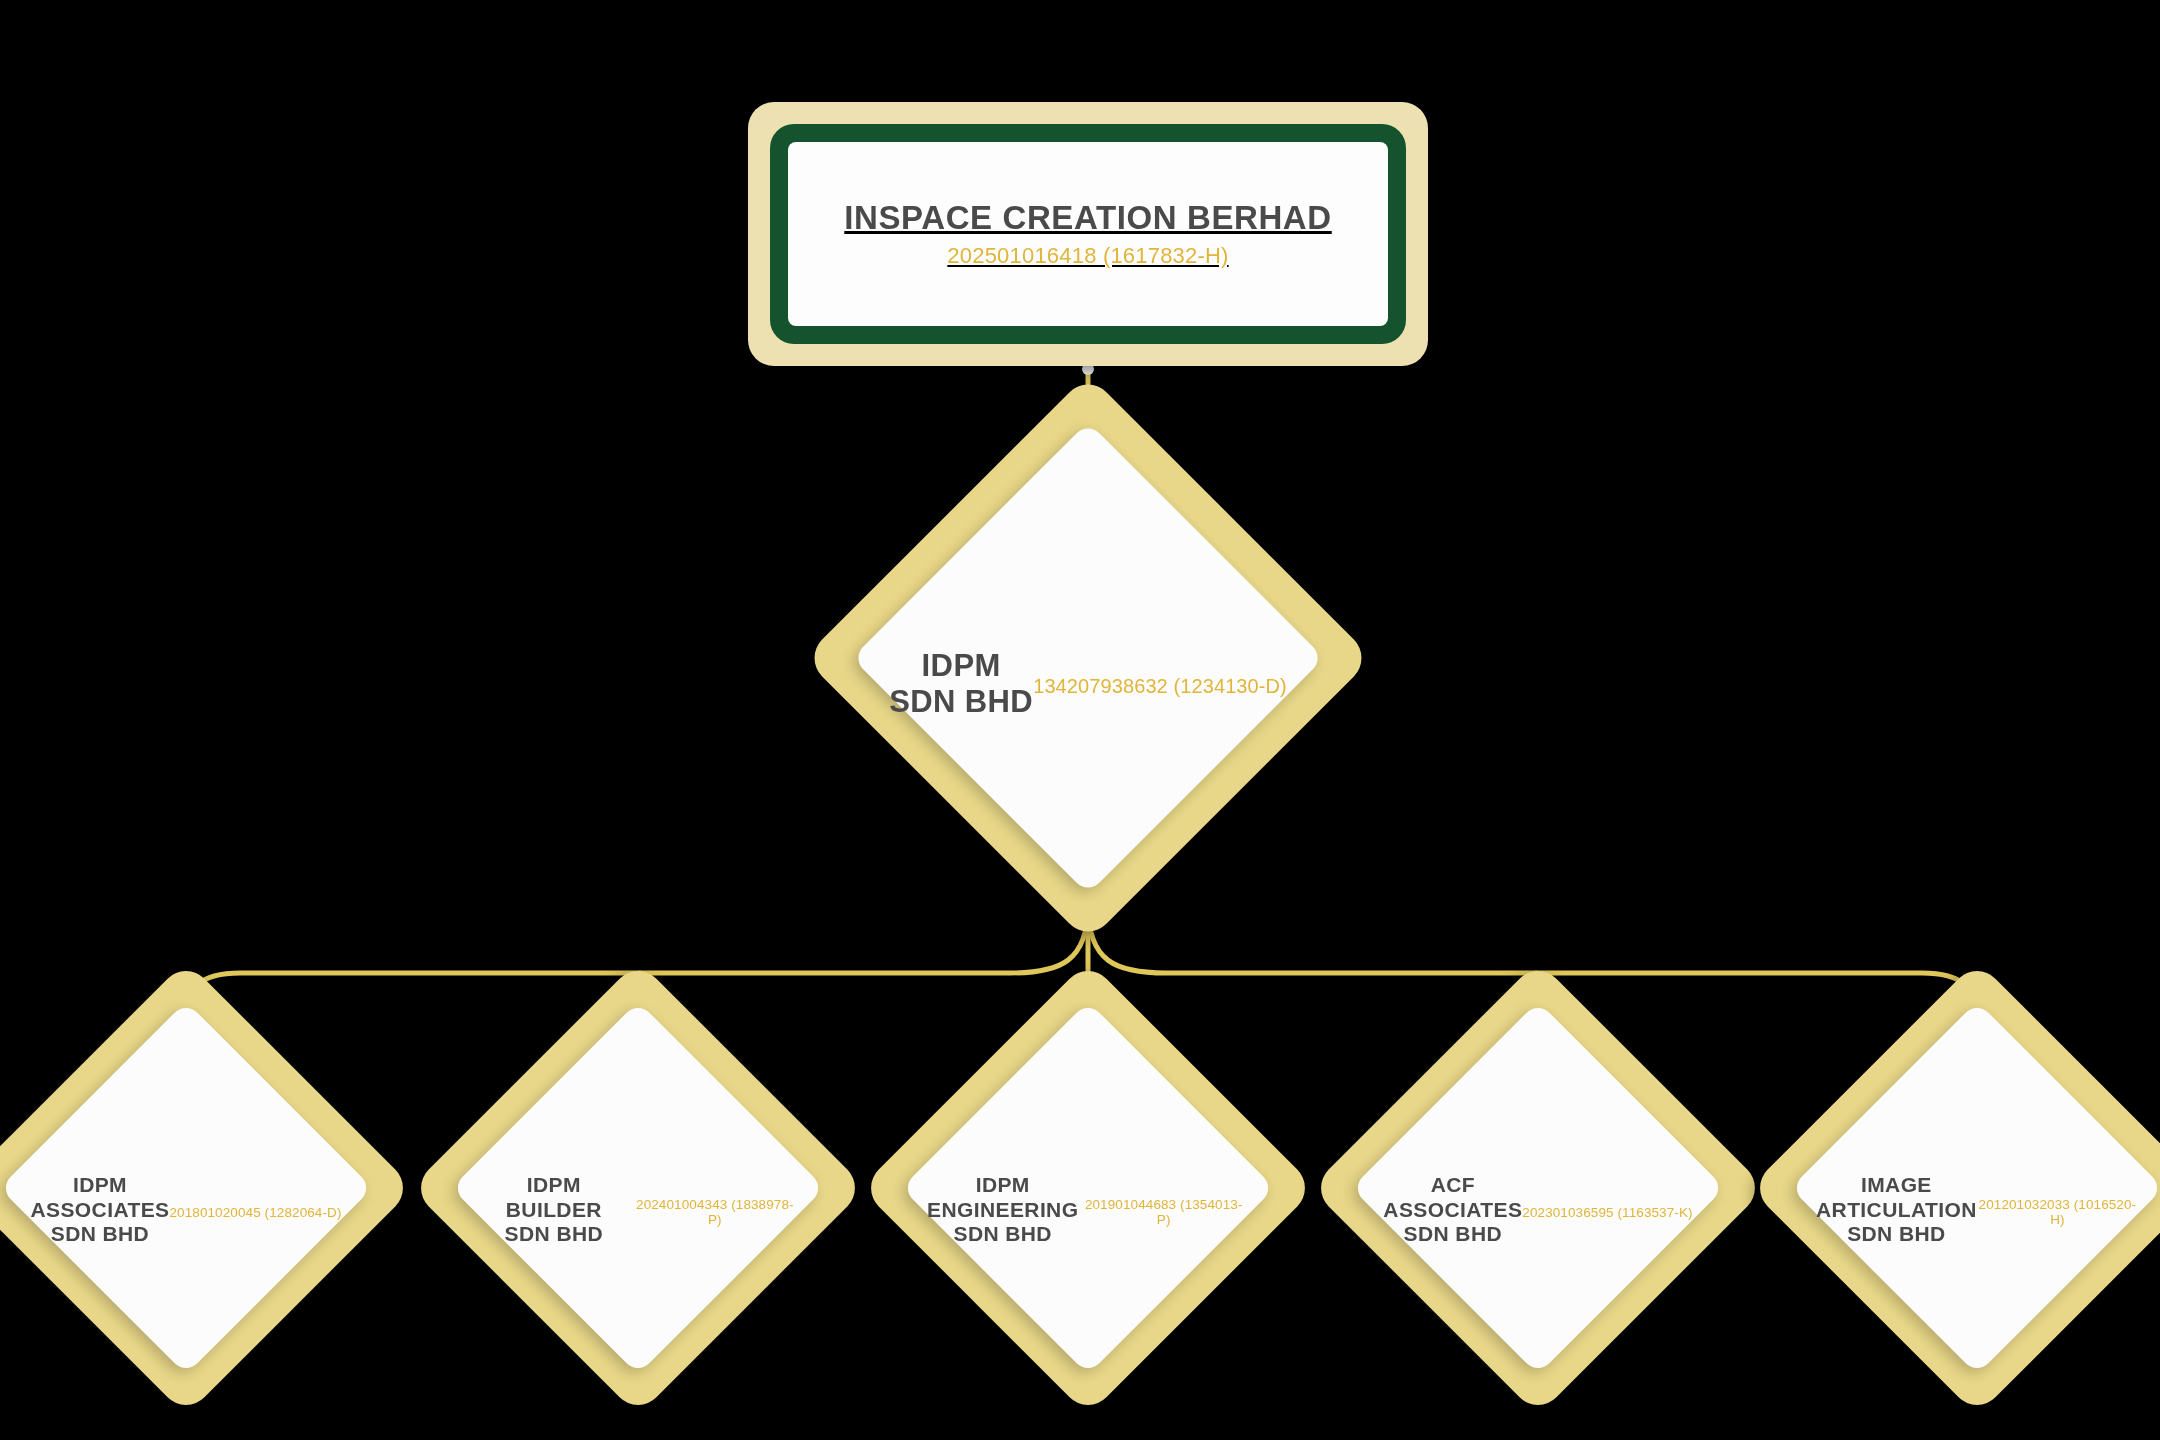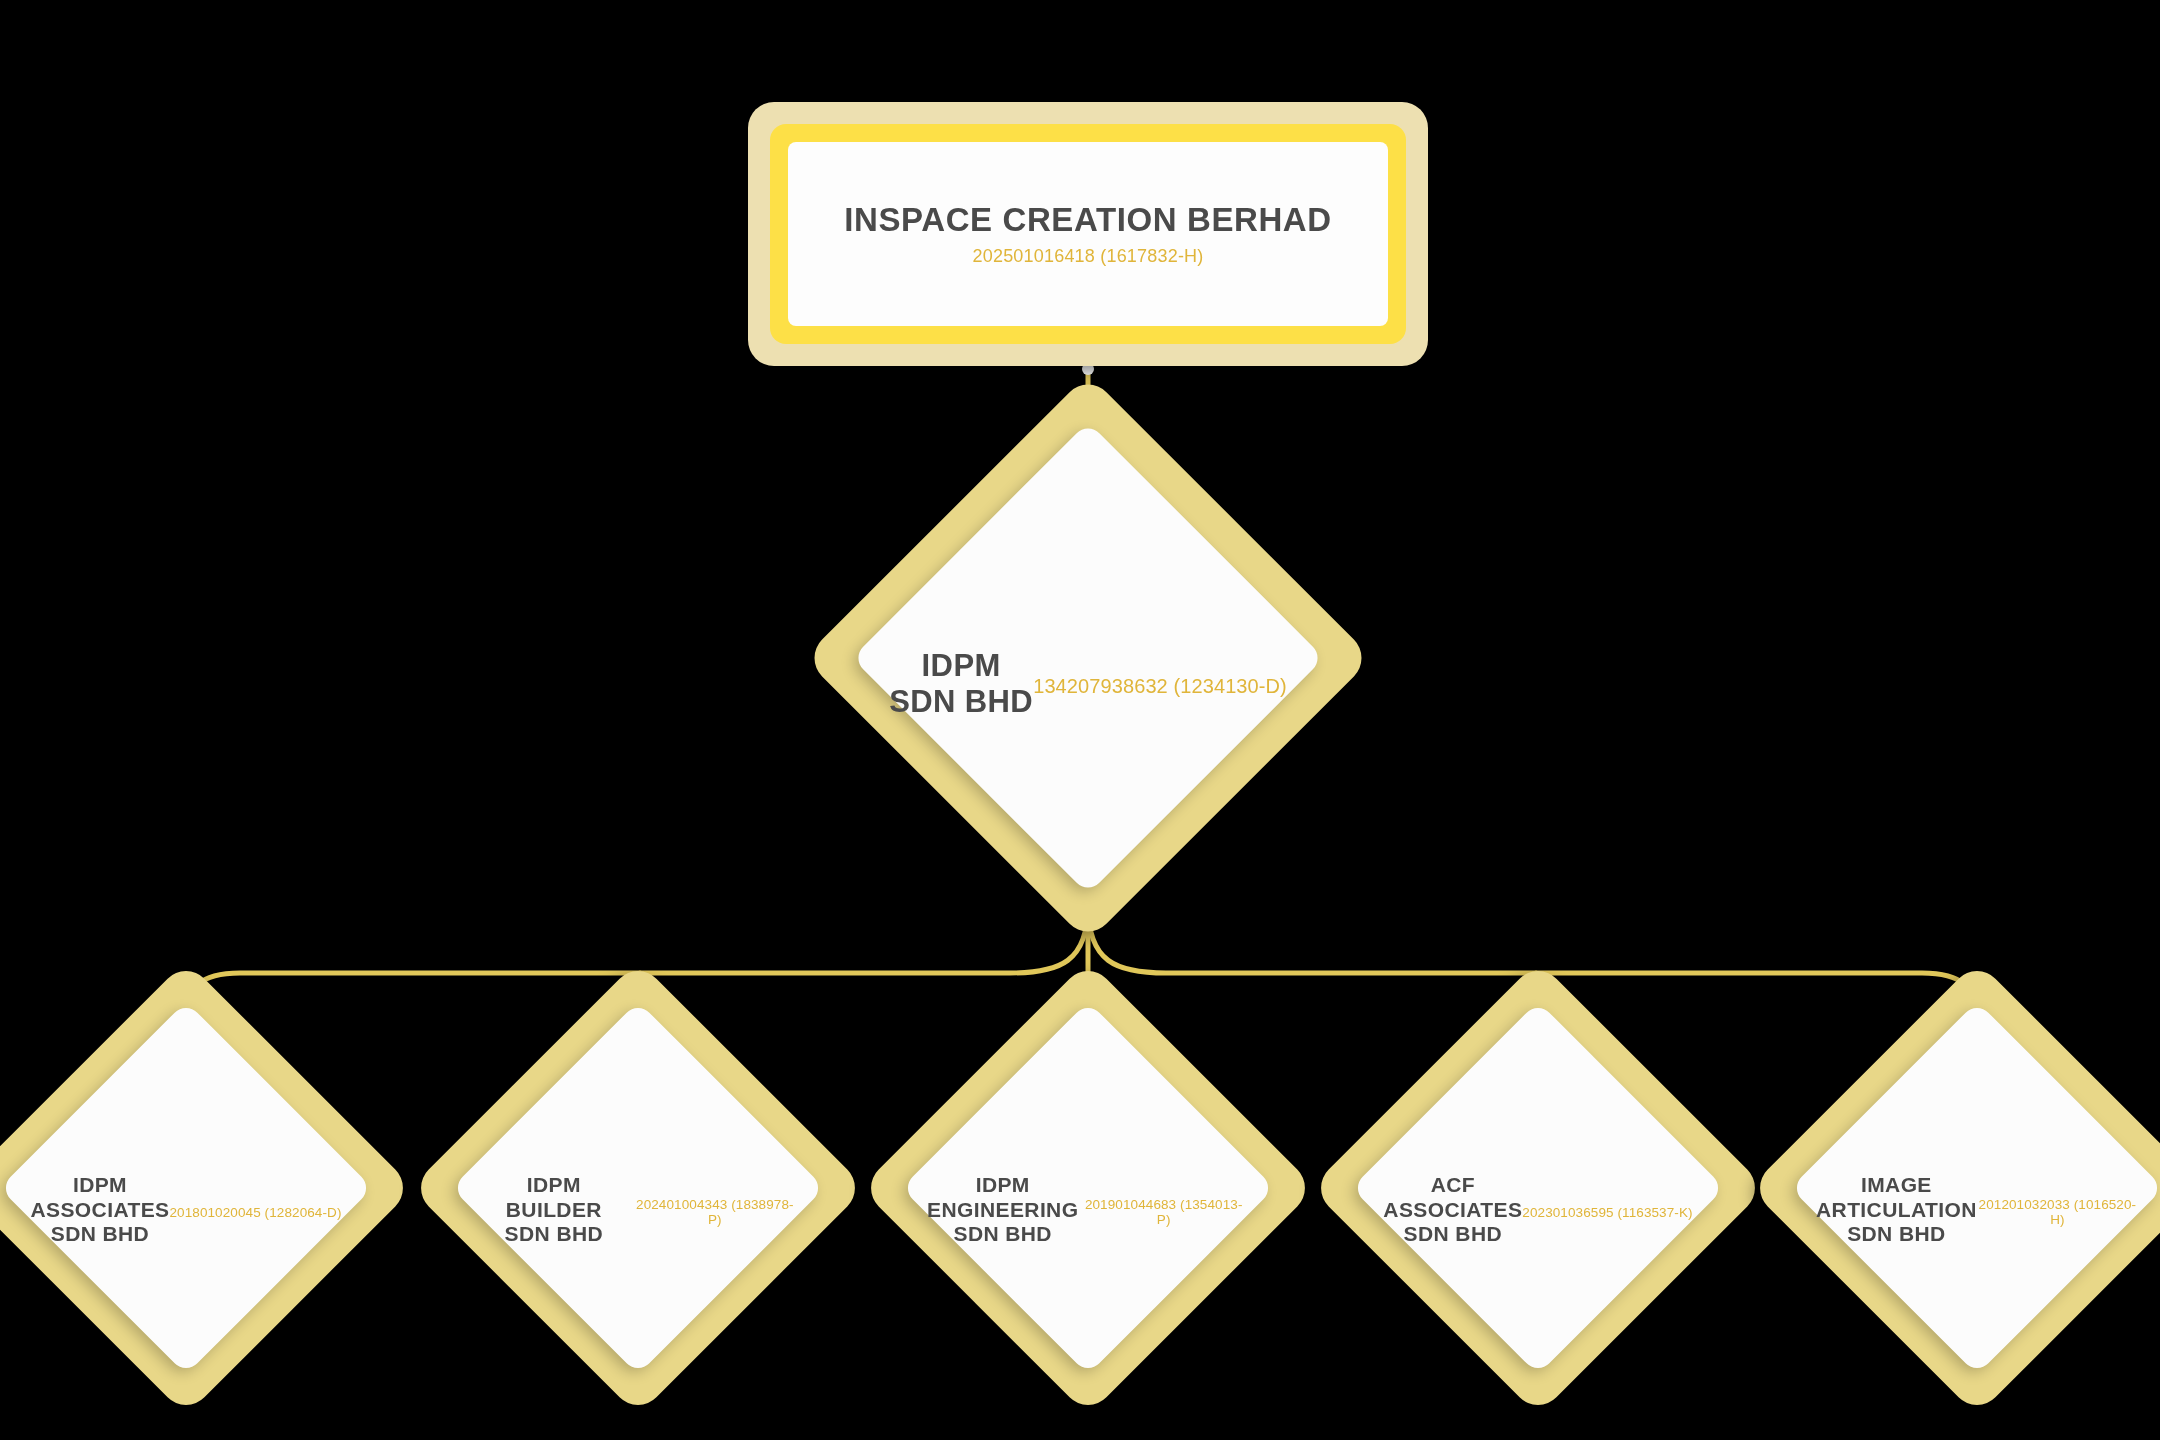--- a/index.html
+++ b/index.html
@@ -41,23 +41,24 @@
     box-sizing: border-box;
     border-radius: 26px;
     background: #EDE0B1;
     padding: 22px;
     box-shadow: 0 6px 14px rgba(0,0,0,0.45);
   }
   .root-inner {
     box-sizing: border-box;
     width: 100%;
     height: 100%;
-    border-radius: 16px;
-    background: #fde047;
+    border-radius: 24px;
+    background: #14532d;
     padding: 18px;
+    text-decoration: underline;
   }
   .root-face {
     box-sizing: border-box;
     width: 100%;
     height: 100%;
     border-radius: 8px;
     background: #FDFDFD;
     display: flex;
     flex-direction: column;
     align-items: center;
@@ -66,21 +67,21 @@
   .root-title {
     font-size: 33px;
     font-weight: bold;
     letter-spacing: 0.6px;
     color: #4A4A4A;
     text-align: center;
     line-height: 1.15;
   }
   .root-reg {
     margin-top: 7px;
-    font-size: 18px;
+    font-size: 22px;
     color: #E0B53A;
     text-align: left;
     letter-spacing: 0.2px;
   }
 
   
   .diamond {
     position: absolute;
     z-index: 3;
   }

